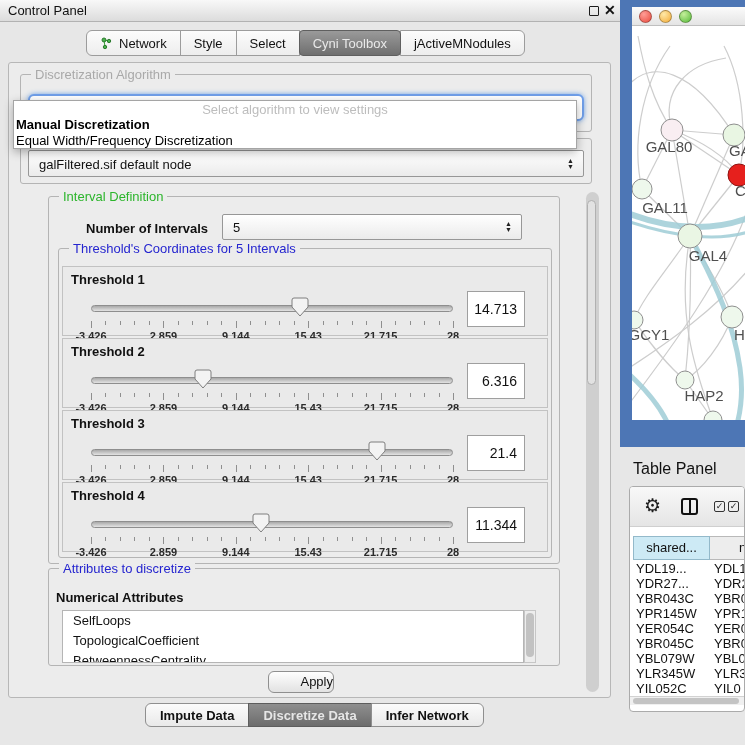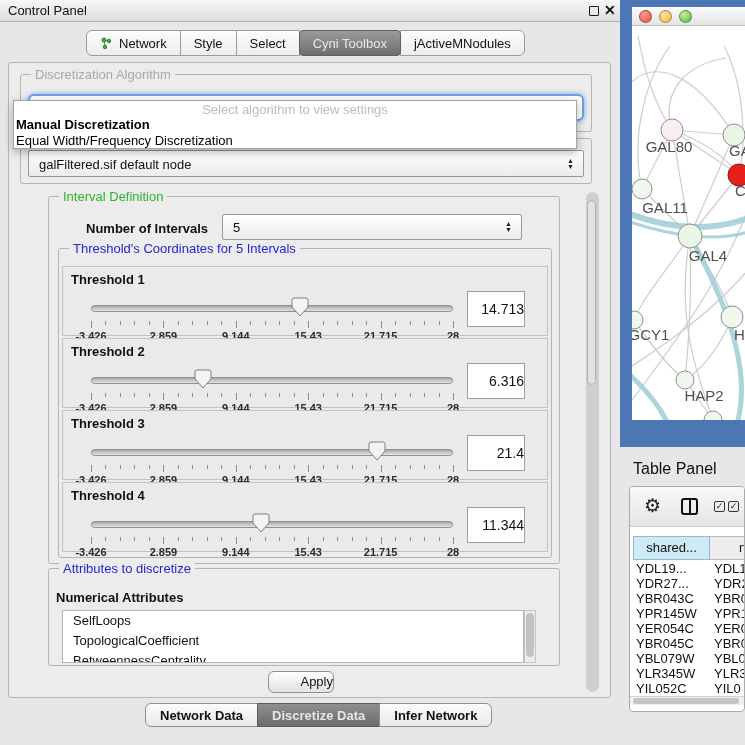--- a/index.html
+++ b/index.html
@@ -43,21 +43,21 @@
 
   .thr-box{position:absolute;left:62px;width:486px;height:70px;background:#eaeaea;border:1px solid #c2c2c2;}
   .thr-title{position:absolute;left:8px;top:5px;font-size:13px;font-weight:bold;color:#111;}
   .slider-area{position:absolute;left:28px;top:30px;width:362px;height:40px;}
   .track{position:absolute;left:0;right:0;top:8px;height:7px;border:1px solid #8e8e8e;border-radius:4px;background:linear-gradient(#a9a9a9,#e3e3e3);}
   .thumb{position:absolute;top:0;transform:translateX(-50%);}
   .tick{position:absolute;width:1px;background:#8f8f8f;top:24px;}
   .tick.minor{height:4px;}
   .tick.major{height:7px;}
   .tlabel{position:absolute;top:33px;transform:translateX(-50%);font-size:11px;font-weight:bold;color:#2b2b2b;white-space:nowrap;}
-  .thr-value{position:absolute;left:404px;top:24px;width:58px;height:36px;background:#fff;border:1px solid #9f9f9f;font-size:14px;color:#111;text-align:right;line-height:34px;}
+  .thr-value{position:absolute;left:404px;top:24px;width:58px;height:36px;background:#fff;border:1px solid #9f9f9f;font-size:14px;color:#111;text-align:right;line-height:34px;padding-right:7px;}
 
   .attr-list{left:62px;top:610px;width:462px;height:53px;background:#fff;border:1px solid #b5b5b5;overflow:hidden;}
   .attr-item{font-size:13px;line-height:20px;padding-left:10px;color:#111;white-space:nowrap;}
   .sb-v{background:#cfcfcf;border-radius:7px;}
   .sb-thumb{position:absolute;background:#e2e2e2;border:1px solid #b0b0b0;border-radius:6px;}
   .list-sb{left:524px;top:610px;width:12px;height:53px;background:#ededed;border:1px solid #c6c6c6;}
   .list-sb .t{position:absolute;left:1px;top:2px;width:8px;height:44px;background:#c2c2c2;border-radius:4px;}
 
   .apply-btn{left:268px;top:671px;width:66px;height:22px;background:linear-gradient(#fefefe,#e2e2e2);border:1px solid #8f8f8f;border-radius:6px;font-size:13px;color:#111;text-align:right;line-height:20px;}
 
@@ -357,21 +357,21 @@
       <div class="t"></div>
     </div>
 
   <div class="abs apply-btn">Apply</div>
 
   <div class="abs sb-v" style="left:586px;top:192px;width:13px;height:500px;">
     <div class="sb-thumb" style="left:1px;top:8px;width:9px;height:185px;"></div>
   </div>
 
   <div class="abs bottom-tabbar" id="bottom-tabs">
-      <div class="btab">Network Data</div>
+      <div class="btab">Impute Data</div>
       <div class="btab sel">Discretize Data</div>
       <div class="btab">Infer Network</div>
     </div>
 
   <div class="abs net-frame"></div>
   <div class="abs net-titlebar">
     <div class="light red"></div>
     <div class="light yellow"></div>
     <div class="light green"></div>
   </div>

